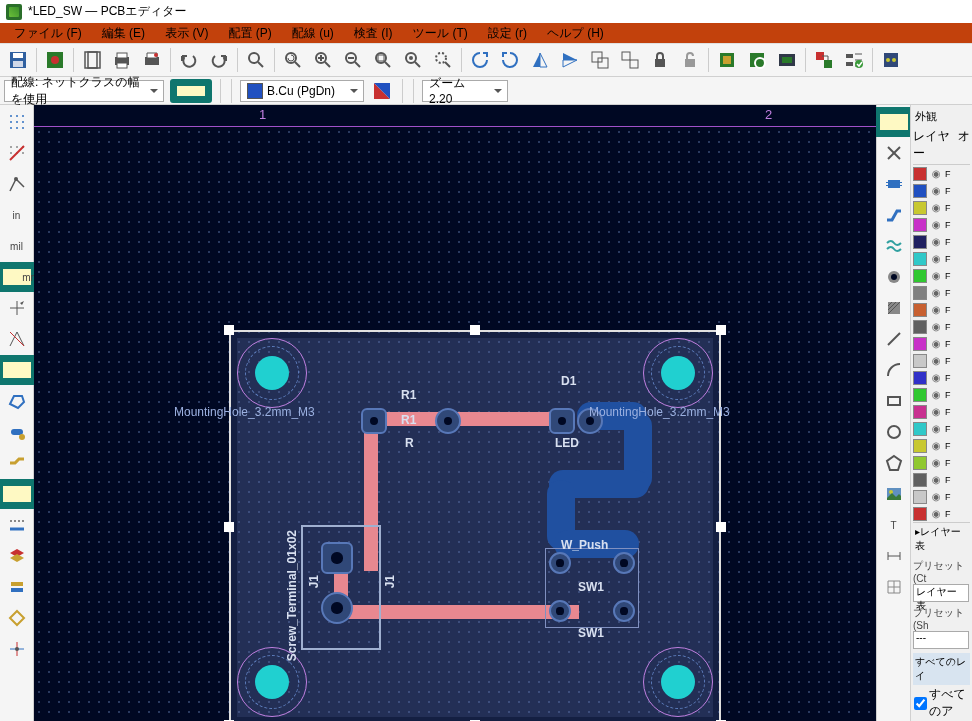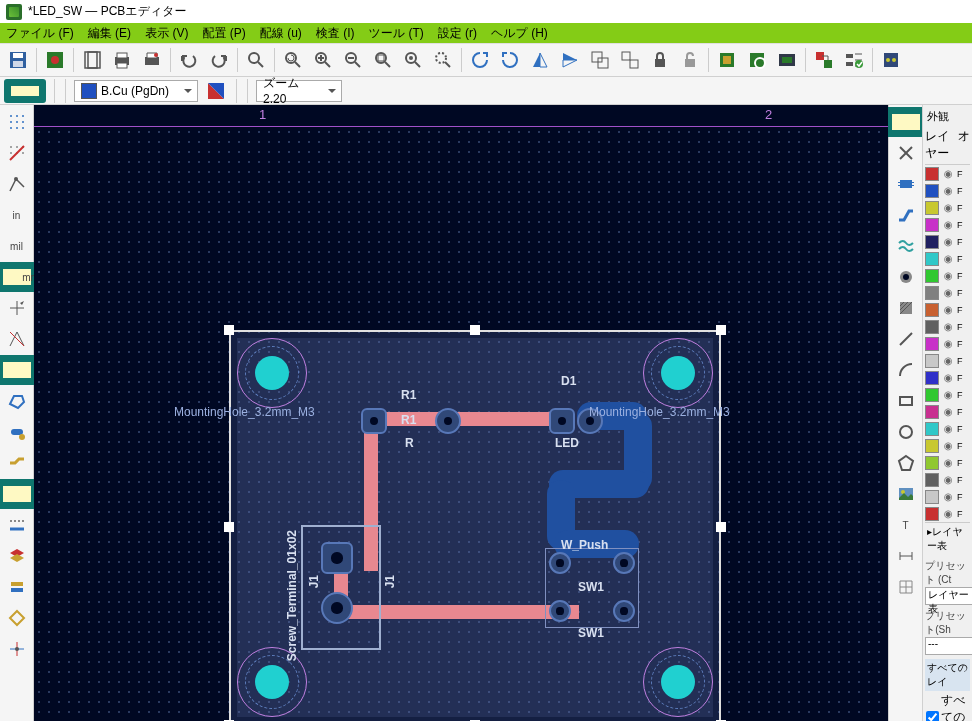--- a/index.html
+++ b/index.html
@@ -1,20 +1,20 @@
 <!DOCTYPE html>
 <html><head>
 <meta charset="utf-8">
 <style>
 * { box-sizing: border-box; margin: 0; padding: 0; font-family: "MS UI Gothic", sans-serif; font-size: 12px; }
 body { width: 972px; height: 721px; background: #f0f0f0; overflow: hidden; position: relative; }
 .titlebar { height: 23px; display: flex; align-items: center; padding: 0 6px; background: #fff; gap: 6px; }
 .app-icon { width: 16px; height: 16px; background: #2a6e2a; border-radius: 2px; position: relative; }
 .app-icon::after { content: ""; position: absolute; inset: 3px; background: linear-gradient(45deg,#6bbf3a,#3a8f2a); border-radius: 1px; }
-.menubar { height: 20px; display: flex; align-items: center; padding: 0 0; background: #84cc16; gap: 2px; }
+.menubar { height: 20px; display: flex; align-items: center; padding: 0 8px; background: #c2410c; gap: 8px; }
 .menu-item { padding: 2px 6px; cursor: default; }
 .toolbar { height: 34px; display: flex; align-items: center; padding: 0 4px; background: #f5f5f5; border-top: 1px solid #e0e0e0; border-bottom: 1px solid #d0d0d0; gap: 2px; }
 .tb-btn { width: 28px; height: 28px; display: flex; align-items: center; justify-content: center; border-radius: 3px; }
 .tb-sep { width: 1px; height: 24px; background: #ccc; margin: 0 2px; }
 .optbar { height: 28px; display: flex; align-items: center; padding: 0 4px; background: #f5f5f5; border-bottom: 1px solid #d0d0d0; gap: 6px; }
 .combo { height: 22px; border: 1px solid #aaa; background: #fff; display: flex; align-items: center; padding: 0 18px 0 6px; position: relative; }
 .combo::after { content: ""; position: absolute; right: 5px; top: 8px; border: 4px solid transparent; border-top-color: #555; }
 .layer-sw { width: 16px; height: 16px; display: inline-block; margin-right: 4px; }
 .main { display: flex; height: 616px; }
 .left-tb, .right-tb { width: 34px; background: #f5f5f5; border-right: 1px solid #d0d0d0; display: flex; flex-direction: column; align-items: center; padding-top: 2px; gap: 1px; }
@@ -36,21 +36,21 @@
 .mh-label { position: absolute; color: #9bb0e0; font-size: 12px; white-space: nowrap; }
 .track-f { position: absolute; background: #e88890; }
 .track-b { position: absolute; background: #2050a0; }
 .pad-rect { position: absolute; background: #304878; border: 2px solid #5878b8; border-radius: 6px; }
 .pad-round { position: absolute; background: #304878; border: 2px solid #5878b8; border-radius: 50%; }
 .pad-hole { position: absolute; inset: 30%; background: #000823; border-radius: 50%; }
 .silk { position: absolute; color: #d8e0f0; font-size: 12px; font-weight: bold; }
 .silk-v { writing-mode: vertical-rl; transform: rotate(180deg); }
 .term-box { position: absolute; border: 2px solid #a0b0d0; }
 .sw-box { position: absolute; border: 1px solid #8090c0; }
-.panel { width: 50px; background: #f0f0f0; border-left: 1px solid #d0d0d0; padding: 2px; overflow: hidden; }
+.panel { width: 62px; background: #f0f0f0; border-left: 1px solid #d0d0d0; padding: 2px; overflow: hidden; }
 .panel-title { font-size: 11px; padding: 2px; }
 .layer-row { display: flex; align-items: center; gap: 2px; height: 17px; }
 .sw { width: 14px; height: 14px; border: 1px solid #888; }
 .eye { width: 14px; height: 14px; display: flex; align-items: center; justify-content: center; font-size: 10px; color: #666; }
 .preset-label { font-size: 10px; color: #444; margin-top: 4px; }
 .preset-combo { width: 56px; height: 18px; border: 1px solid #aaa; background: #fff; font-size: 10px; padding: 0 2px; }
 .filter-hdr { background: #d8e4f0; padding: 2px; font-size: 10px; margin-top: 4px; }
 .chk { display: flex; align-items: center; gap: 2px; font-size: 10px; padding: 1px; }
 svg { display: block; }
 </style>
@@ -260,20 +260,23 @@
   <div class="tb-btn">
       <svg width="20" height="20">
         <rect x="3" y="3" width="14" height="14" fill="#304878"></rect>
         <circle cx="7" cy="10" r="2" fill="#c8c830"></circle>
         <circle cx="13" cy="10" r="2" fill="#c8c830"></circle>
       </svg>
     </div>
 </div>
 
 <div class="optbar">
+  <div class="combo" style="width:160px">
+      <span>配線: ネットクラスの幅を使用</span>
+    </div>
   <div class="tb-btn side-btn active" style="width:24px;height:24px">
       <svg width="16" height="16">
         <line x1="2" y1="4" x2="14" y2="4" stroke="#3070c0" stroke-width="2"></line>
         <line x1="2" y1="12" x2="14" y2="12" stroke="#3070c0" stroke-width="4"></line>
       </svg>
     </div>
   <div class="tb-sep"></div>
   <div class="tb-sep"></div>
   <div class="combo" style="width:124px">
       <span class="layer-sw" style="background:#2050c0;border:1px solid #555"></span>

